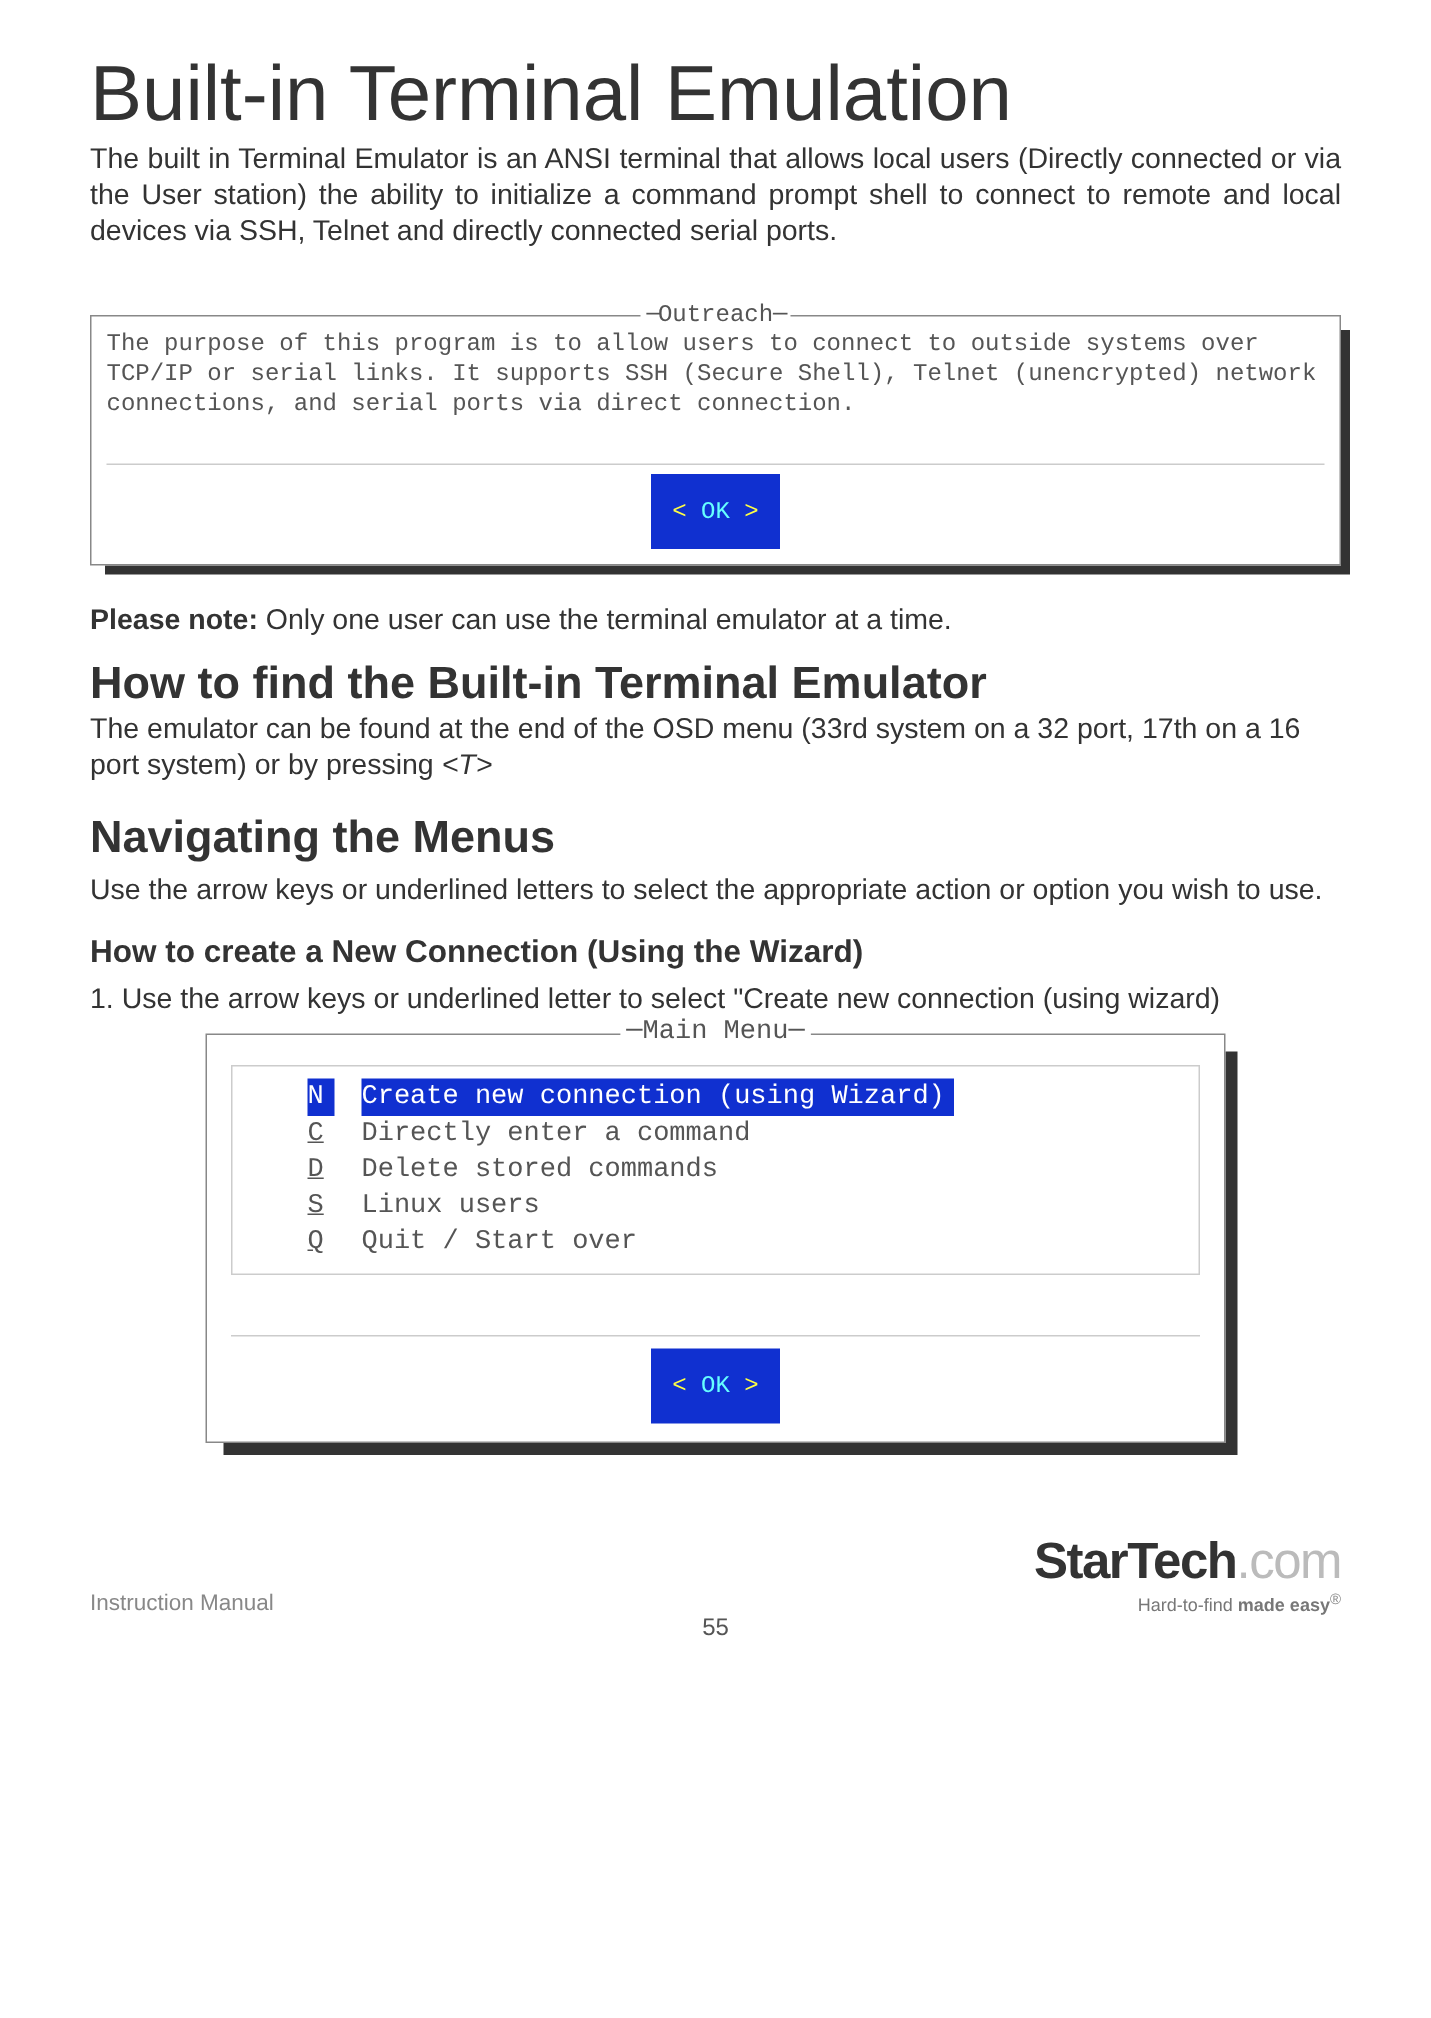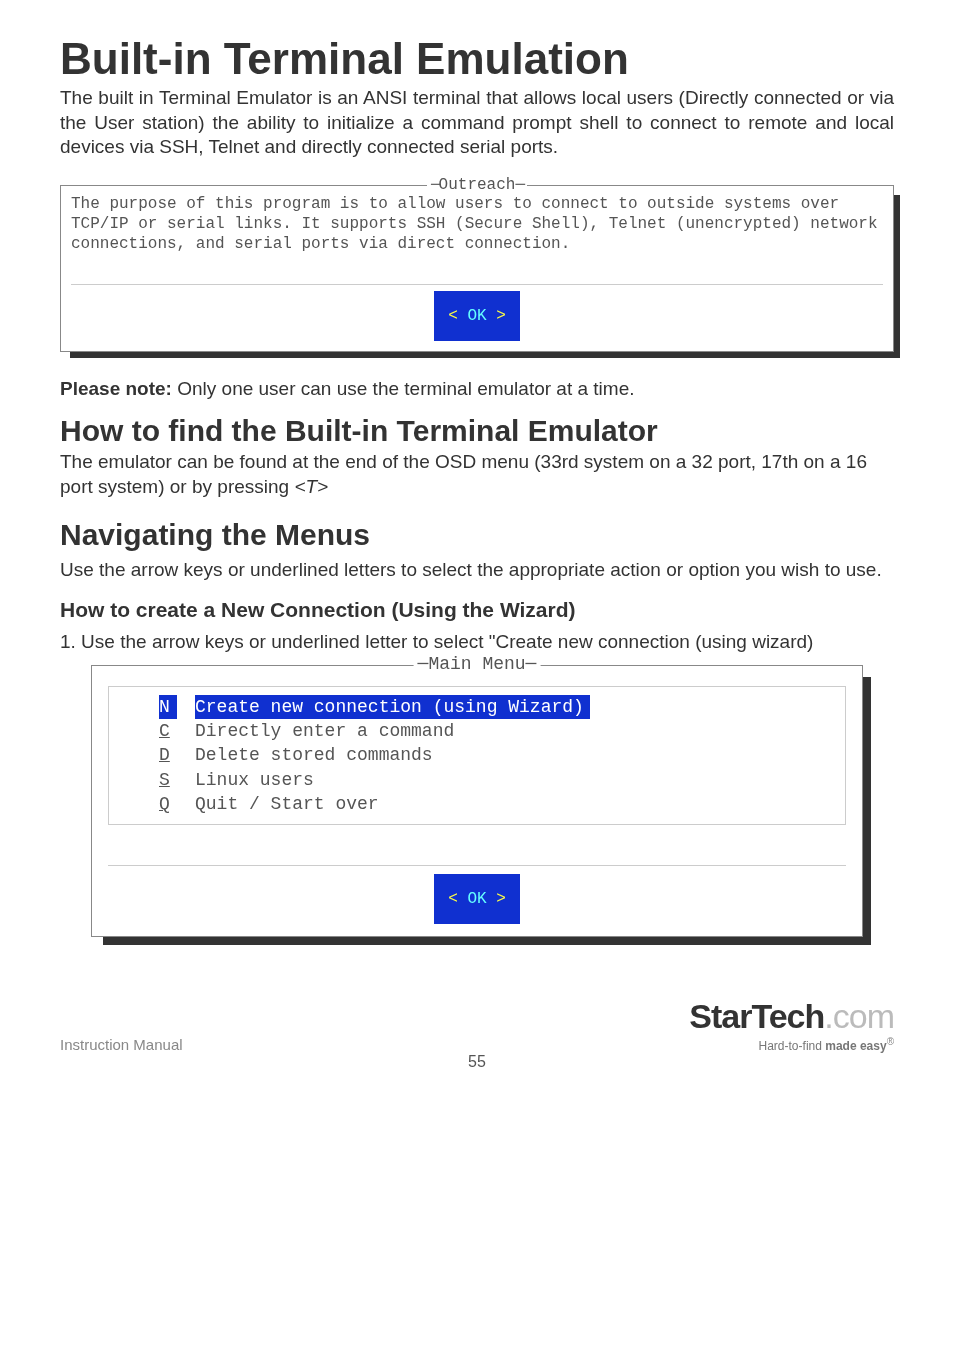--- a/index.html
+++ b/index.html
@@ -1,39 +1,39 @@
 <!DOCTYPE html>
 <html><head>
 <meta charset="utf-8">
 <style>
   * { box-sizing: border-box; margin: 0; padding: 0; }
   html, body { width: 954px; background: #fff; font-family: "Segoe UI", "Myriad Pro", Arial, sans-serif; color: #333; }
   .page { padding: 36px 60px 30px 60px; }
-  h1 { font-size: 44px; font-weight: 700; color: #333; line-height: 1.05; margin-bottom: 4px; }
-  .intro { font-size: 19px; line-height: 1.28; text-align: justify; color: #333; margin-bottom: 26px; }
+  h1 { font-size: 52px; font-weight: 400; color: #333; line-height: 1.05; margin-bottom: 4px; }
+  .intro { font-size: 19px; line-height: 1.28; text-align: justify; color: #333; margin-bottom: 42px; }
   .term-box-wrap { position: relative; margin: 8px 0 26px 0; }
   .term-shadow { position: absolute; top: 10px; left: 10px; right: -6px; bottom: -6px; background: #333; }
   .term-box { position: relative; border: 1px solid #888; background: #fff; padding: 8px 10px 10px 10px; font-family: "Courier New", monospace; font-size: 16px; color: #555; }
   .term-title { position: absolute; top: -10px; left: 50%; transform: translateX(-50%); background: #fff; padding: 0 4px; font-family: "Courier New", monospace; font-size: 16px; color: #555; }
   .term-title::before { content: "─"; margin-right: 0; letter-spacing: -2px; }
   .term-title::after { content: "─"; margin-left: 0; letter-spacing: -2px; }
   .term-line { line-height: 1.25; white-space: pre-wrap; }
   .term-gap { height: 16px; }
   .term-ok-row { text-align: center; margin-top: 14px; padding-top: 6px; border-top: 1px solid #ccc; }
   .term-ok { display: inline-block; background: #1030d0; color: #6ff; padding: 16px 14px; font-family: "Courier New", monospace; font-size: 16px; }
   .term-ok-bracket { color: #ff4; }
   .note { font-size: 19px; margin: 10px 0 14px 0; }
   .note b { font-weight: 700; }
   h2 { font-size: 30px; font-weight: 700; color: #333; margin-top: 10px; margin-bottom: 2px; }
   .body { font-size: 19px; line-height: 1.3; color: #333; }
   .body .key { font-style: italic; }
   h3 { font-size: 21px; font-weight: 700; margin: 16px 0 8px 0; }
   .step { font-size: 19px; line-height: 1.3; margin-bottom: 10px; }
   
-  .menu-wrap { position: relative; width: 772px; margin: 6px auto 20px auto; }
+  .menu-wrap { position: relative; width: 680px; margin: 6px auto 20px auto; }
   .menu-shadow { position: absolute; top: 12px; left: 12px; right: -8px; bottom: -8px; background: #333; }
   .menu-box { position: relative; border: 1px solid #888; background: #fff; padding: 20px 16px 12px 16px; font-family: "Courier New", monospace; font-size: 18px; color: #555; }
   .menu-title { position: absolute; top: -12px; left: 50%; transform: translateX(-50%); background: #fff; padding: 0 4px; color: #555; }
   .menu-inner { border: 1px solid #ccc; border-top: 1px solid #ccc; padding: 8px 10px 8px 10px; margin-bottom: 40px; }
   .menu-row { display: flex; gap: 18px; line-height: 1.35; padding-left: 40px; }
   .menu-key { width: 18px; text-decoration: underline; }
   .menu-sel .menu-key { background: #1030d0; color: #fff; text-decoration: none; }
   .menu-sel .menu-label { background: #1030d0; color: #fff; padding-right: 6px; }
   .menu-ok-row { text-align: center; padding-top: 8px; border-top: 1px solid #ccc; }
   .footer { display: flex; justify-content: space-between; align-items: flex-end; margin-top: 60px; }

